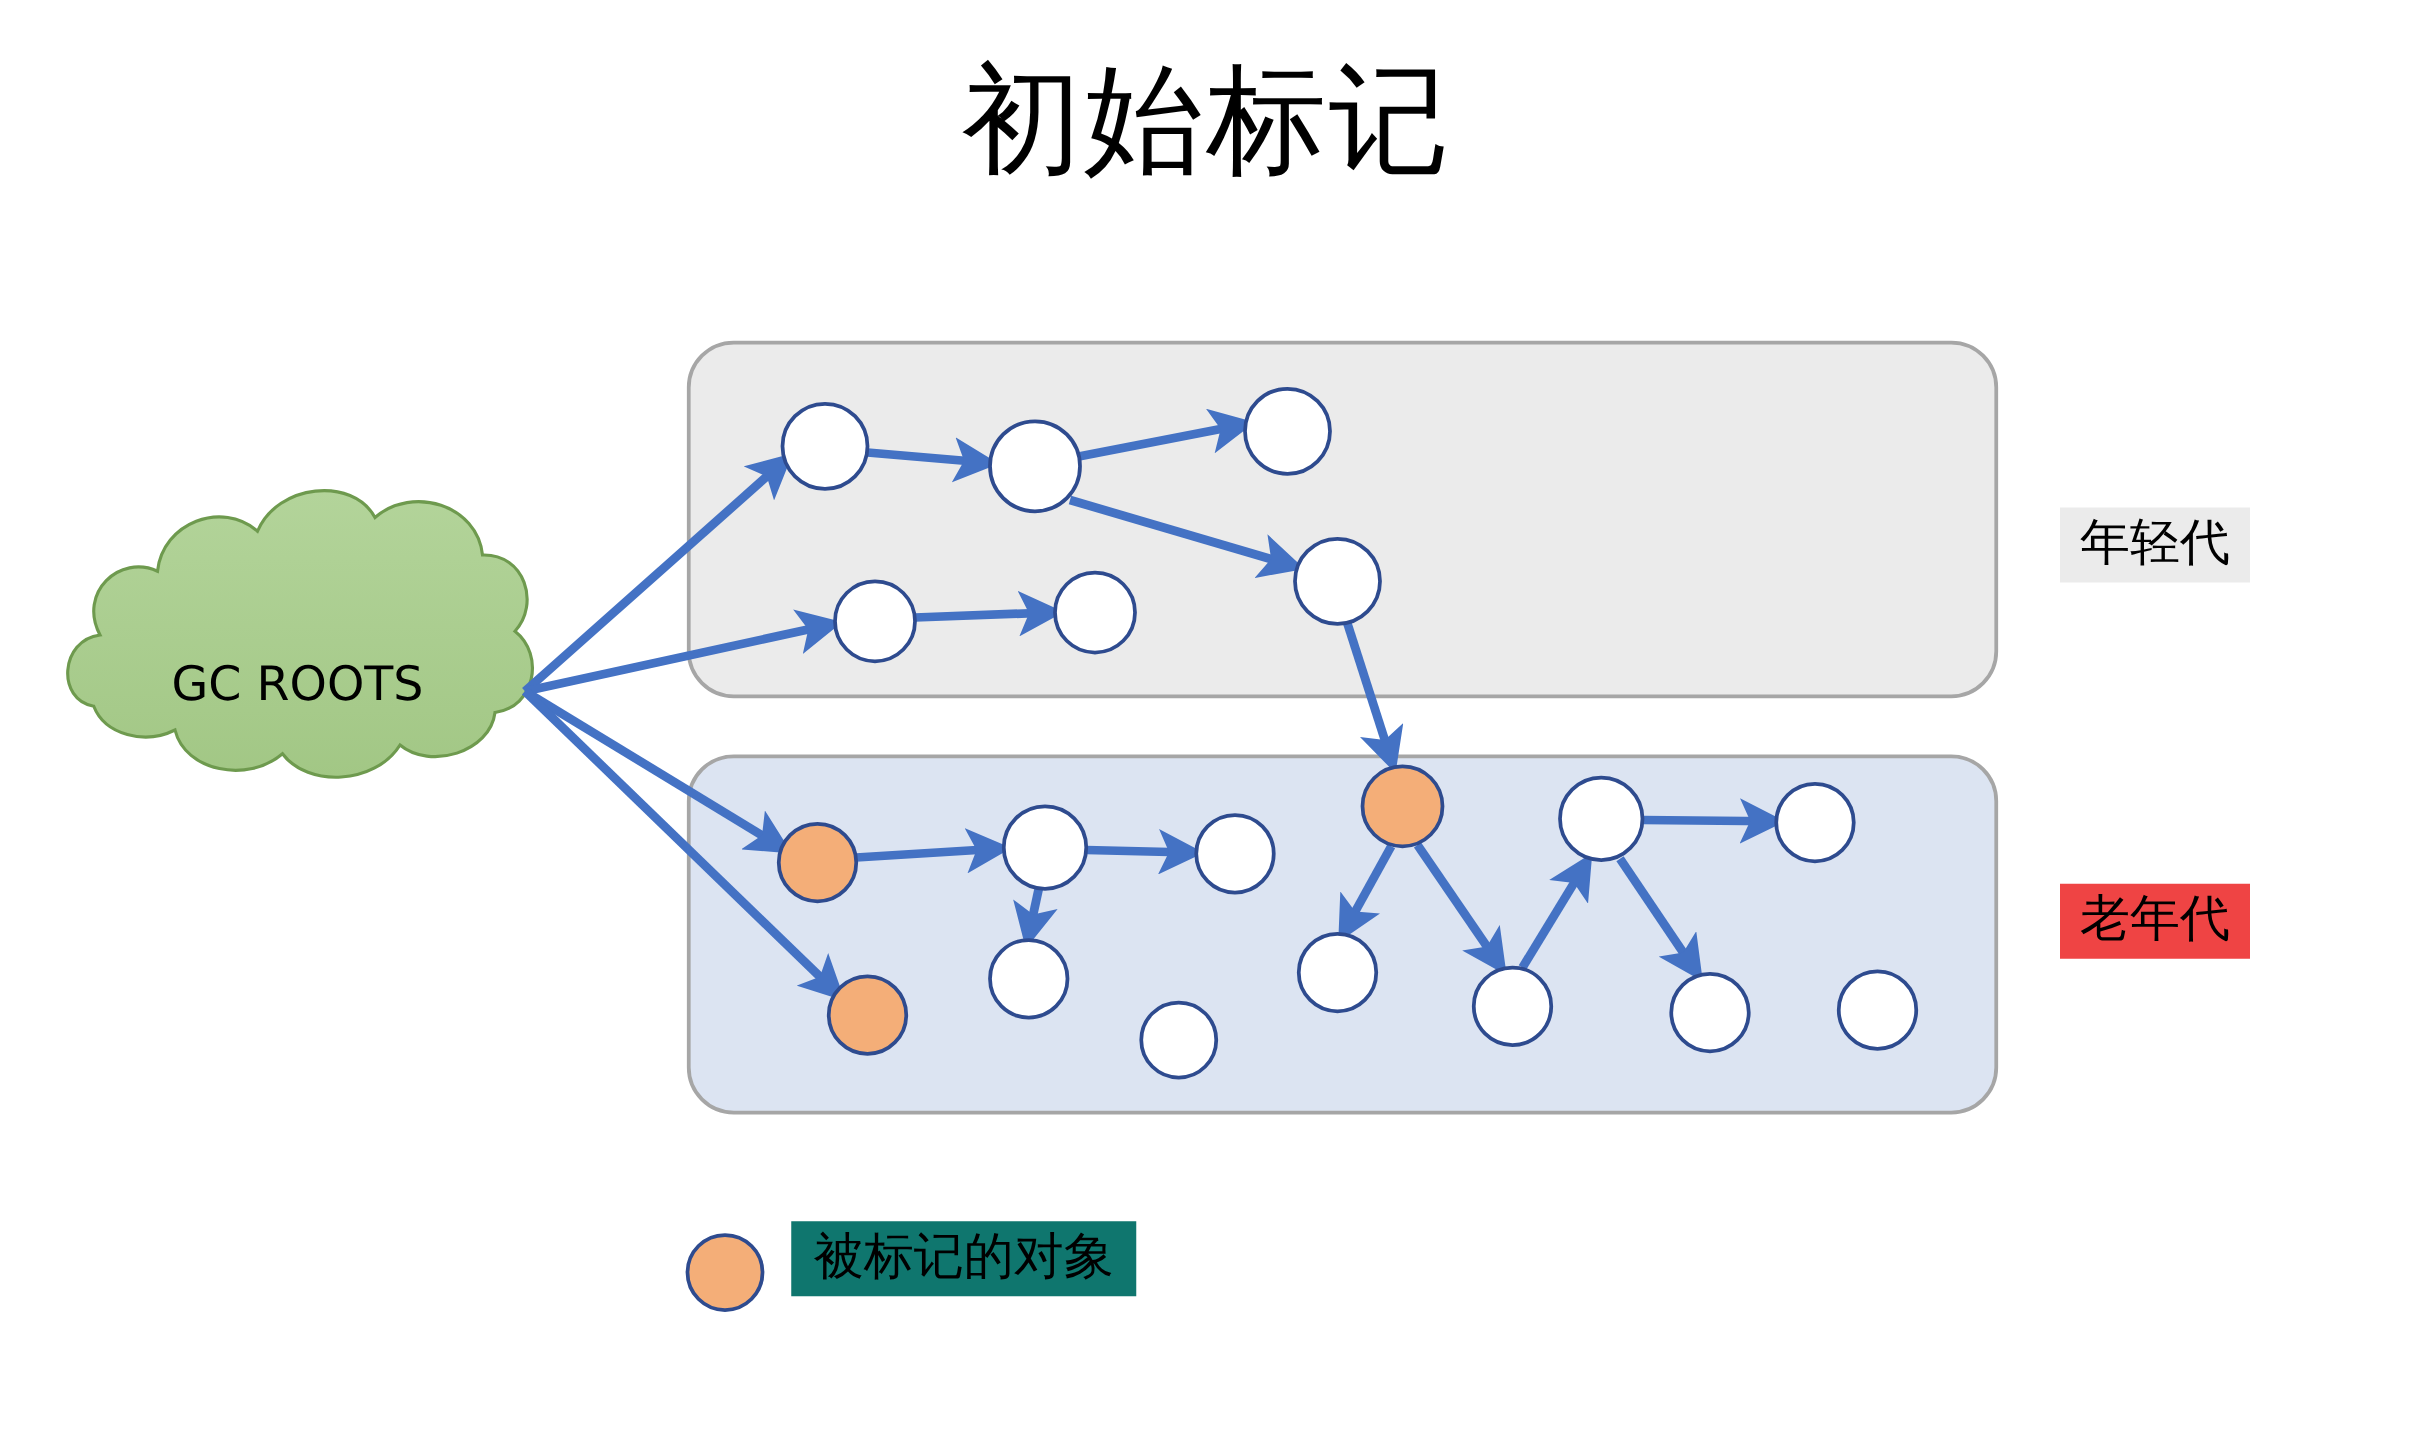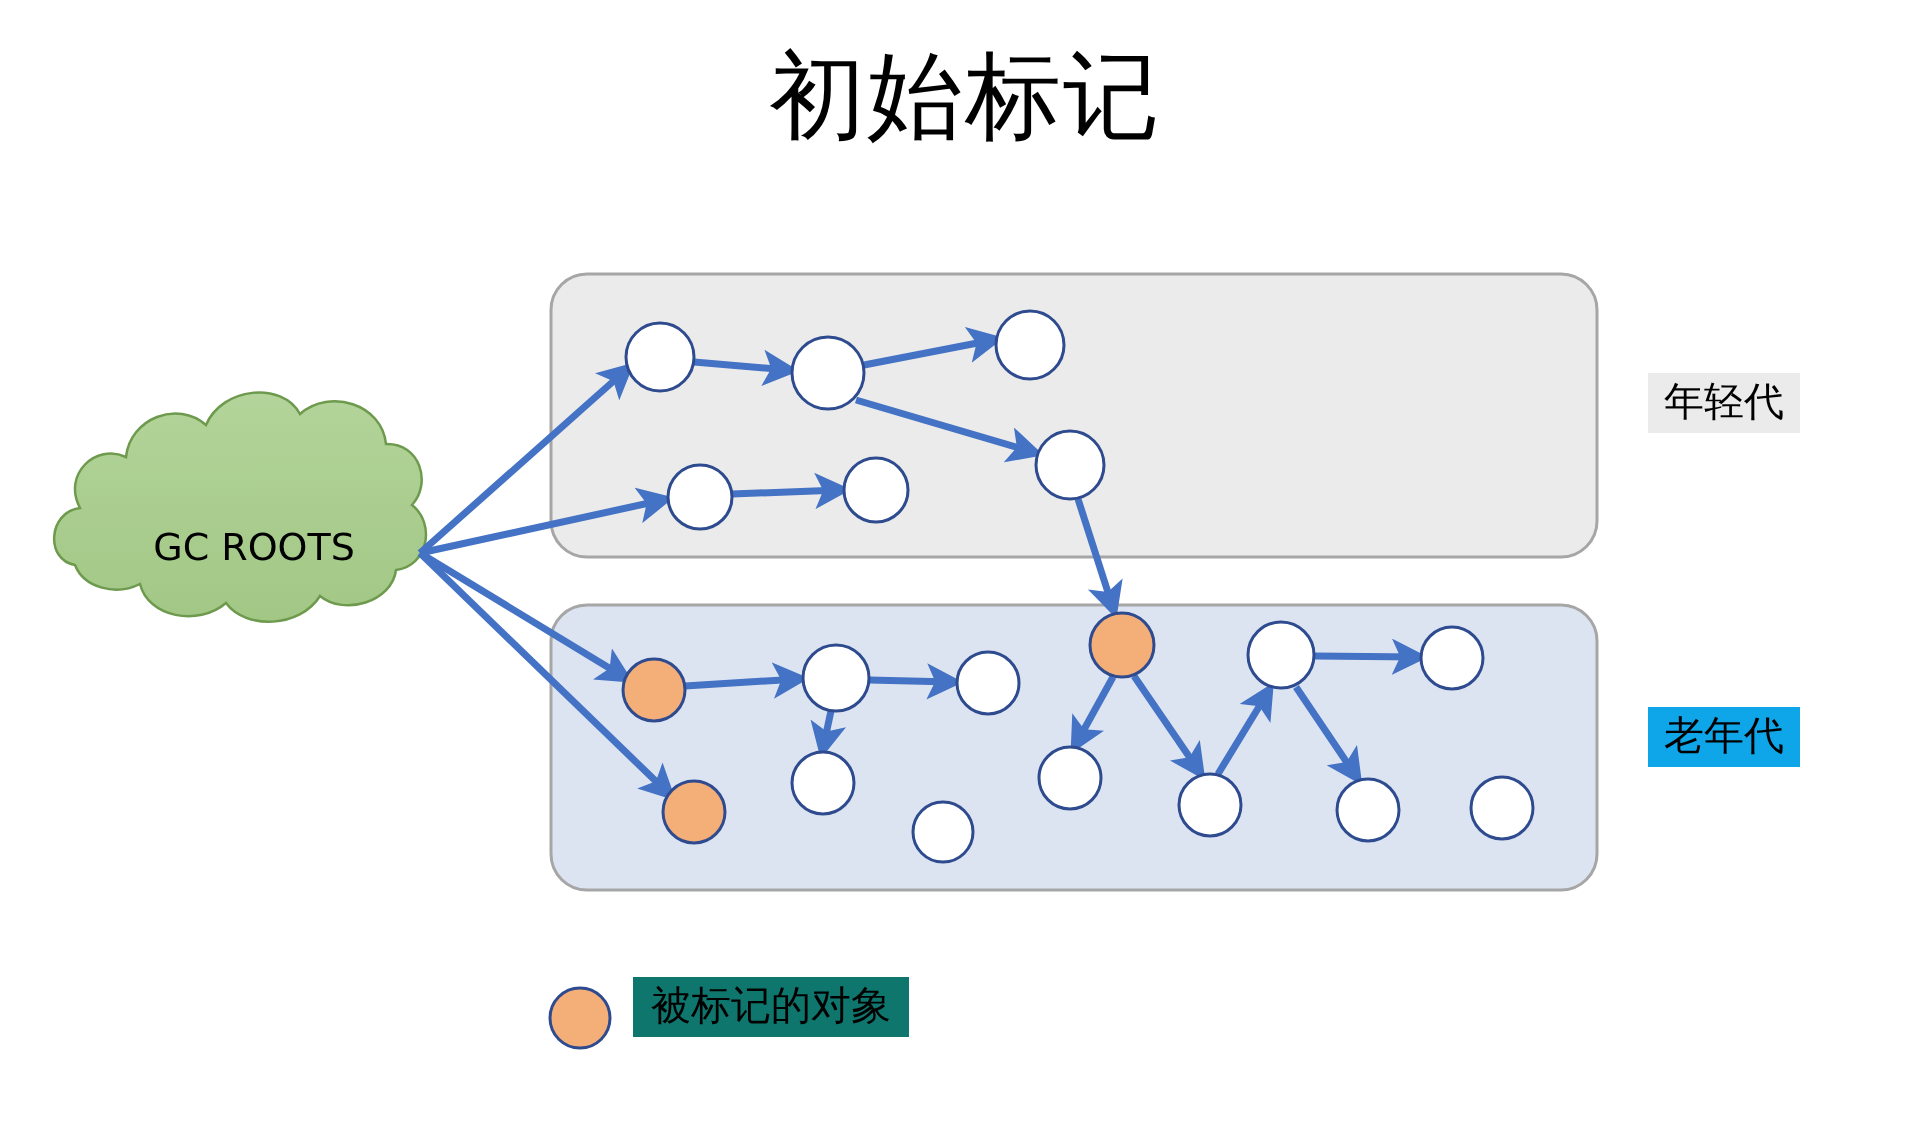--- a/index.html
+++ b/index.html
@@ -41,45 +41,45 @@
     position: absolute;
     font-size: 40px;
     color: #000000;
     font-family: "DejaVu Sans", "Liberation Sans", sans-serif;
     padding: 8px 16px 12px 16px;
     white-space: nowrap;
     line-height: 1.0;
   }
   #young-label {
     left: 1648px;
-    top: 373px;
+    top: 406px;
     background: #EBEBEB;
   }
   #old-label {
     left: 1648px;
     top: 707px;
-    background: #0ea5e9;
+    background: #ef4444;
   }
 
   #legend-label {
     position: absolute;
     left: 633px;
     top: 977px;
     font-size: 40px;
     color: #000000;
     font-family: "DejaVu Sans", "Liberation Sans", sans-serif;
     background: #0f766e;
     padding: 8px 18px 12px 18px;
     white-space: nowrap;
     line-height: 1.0;
   }
 
   #roots-text {
     position: absolute;
-    left: 104px;
+    left: 88px;
     top: 528px;
     width: 300px;
     text-align: center;
     font-size: 38px;
     color: #000000;
     font-family: "DejaVu Sans", "Liberation Sans", sans-serif;
     line-height: 1.0;
     pointer-events: none;
   }
 </style>

